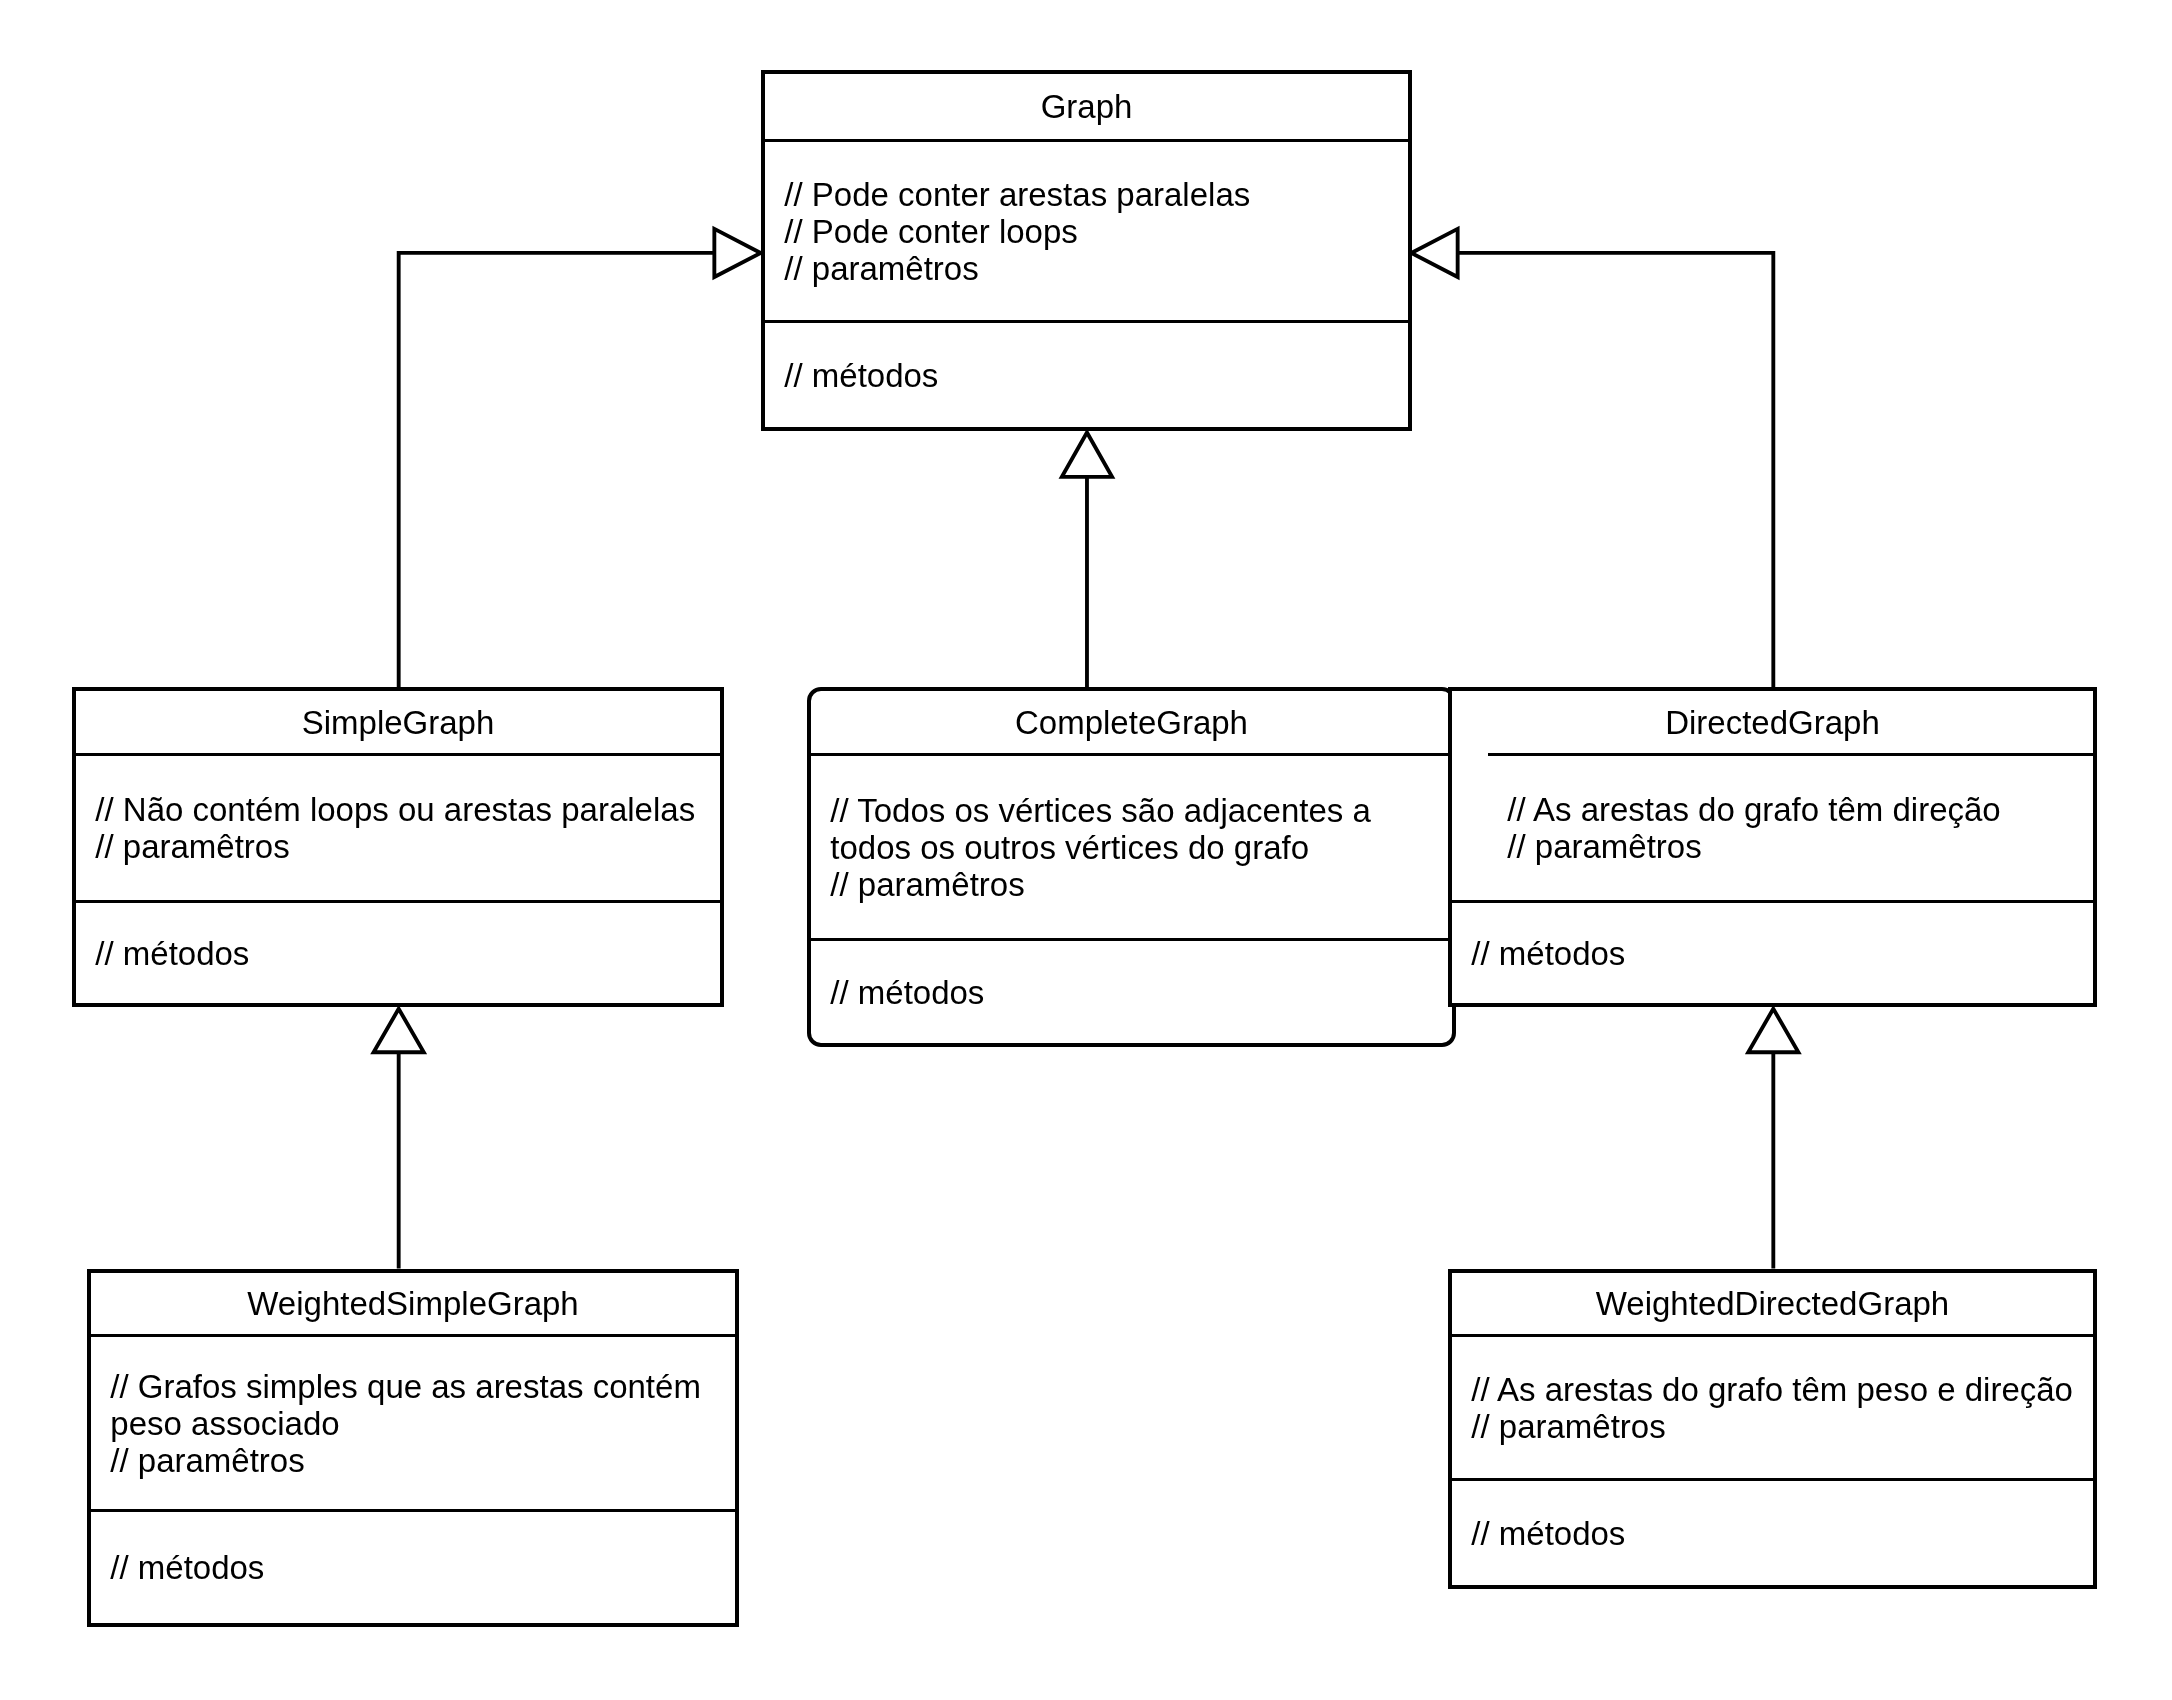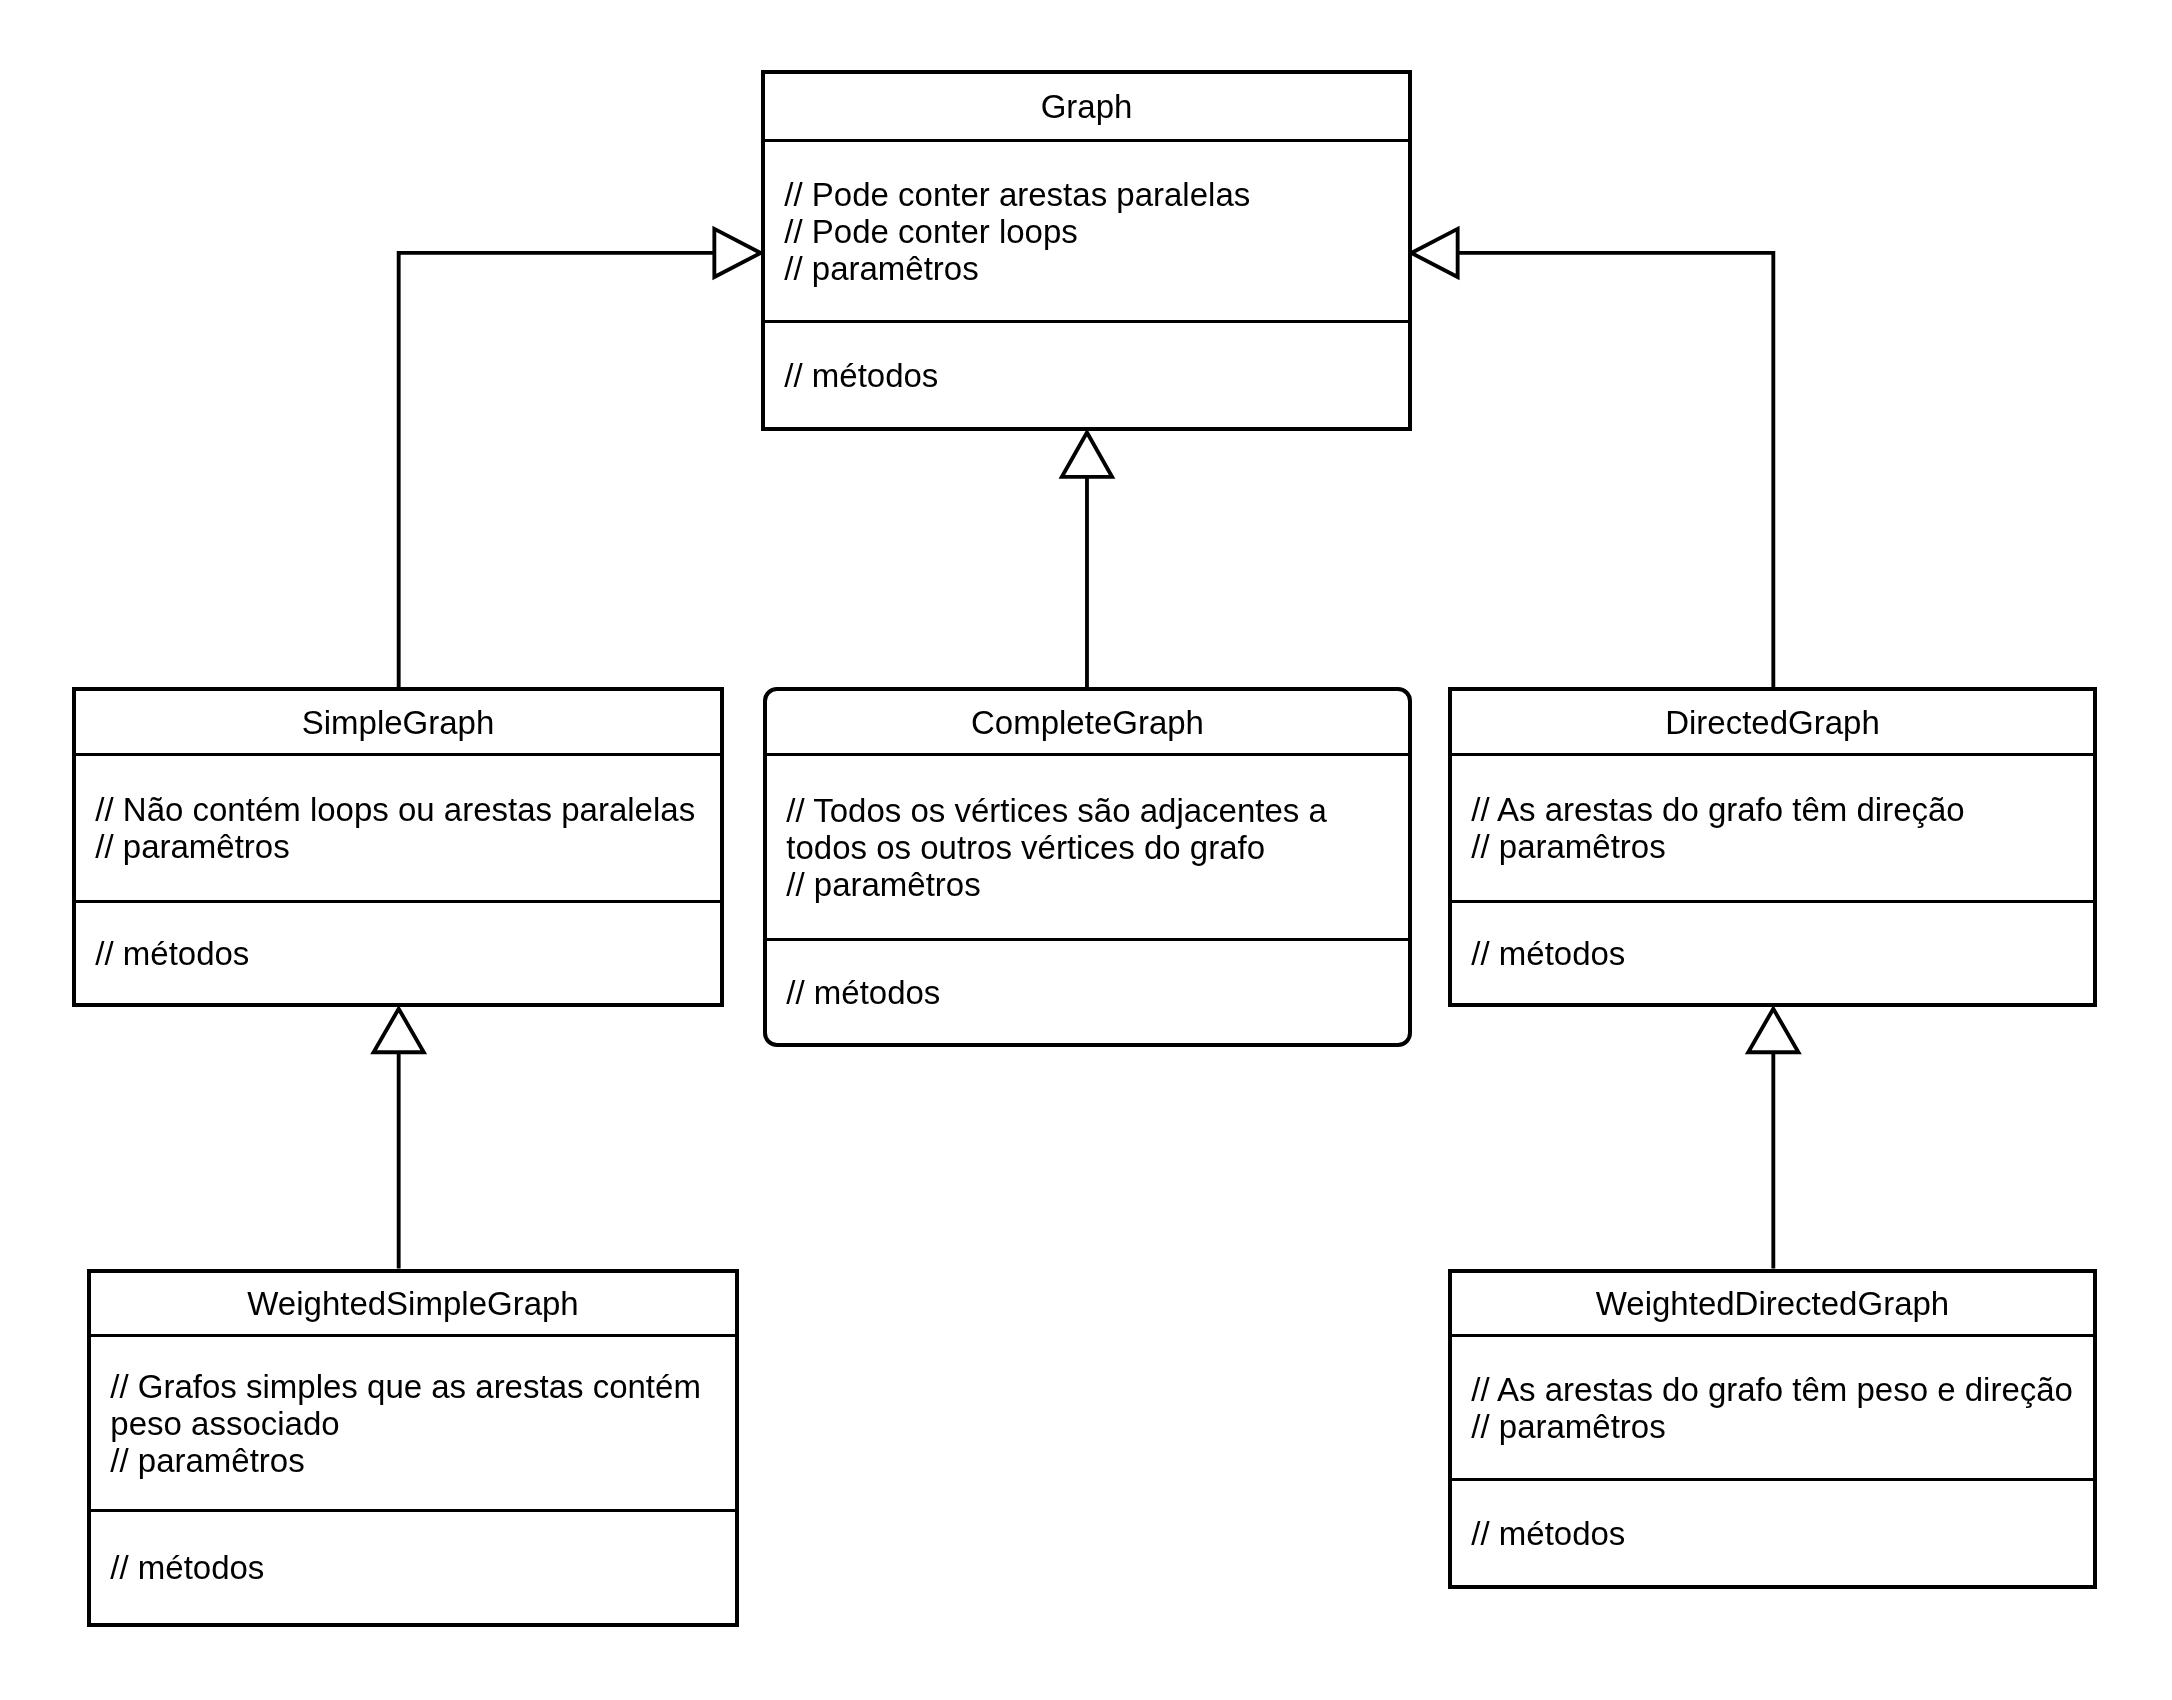--- a/index.html
+++ b/index.html
@@ -52,27 +52,27 @@
 
   
   .box-graph     { left: 761px;  top: 70px;   width: 651px; height: 361px; }
   .box-graph .uml-title { height: 65px; }
   .box-graph .uml-attrs { height: 178px; }
 
   .box-simple    { left: 72px;   top: 687px;  width: 652px; height: 320px; }
   .box-simple .uml-title { height: 62px; }
   .box-simple .uml-attrs { height: 144px; }
 
-  .box-complete  { left: 763px;  top: 687px;  width: 649px; height: 360px; border-radius: 14px; }
+  .box-complete  { left: 807px;  top: 687px;  width: 649px; height: 360px; border-radius: 14px; }
   .box-complete .uml-title { height: 62px; }
   .box-complete .uml-attrs { height: 182px; }
 
   .box-directed  { left: 1448px; top: 687px;  width: 649px; height: 320px; }
   .box-directed .uml-title { height: 62px; }
-  .box-directed .uml-attrs { height: 144px; }
+  .box-directed .uml-attrs { height: 144px; margin-left: 36px; }
 
   .box-wsimple   { left: 87px;   top: 1269px; width: 652px; height: 358px; }
   .box-wsimple .uml-title { height: 61px; }
   .box-wsimple .uml-attrs { height: 172px; }
 
   .box-wdirected { left: 1448px; top: 1269px; width: 649px; height: 320px; }
   .box-wdirected .uml-title { height: 61px; }
   .box-wdirected .uml-attrs { height: 141px; }
 </style>
 </head>

